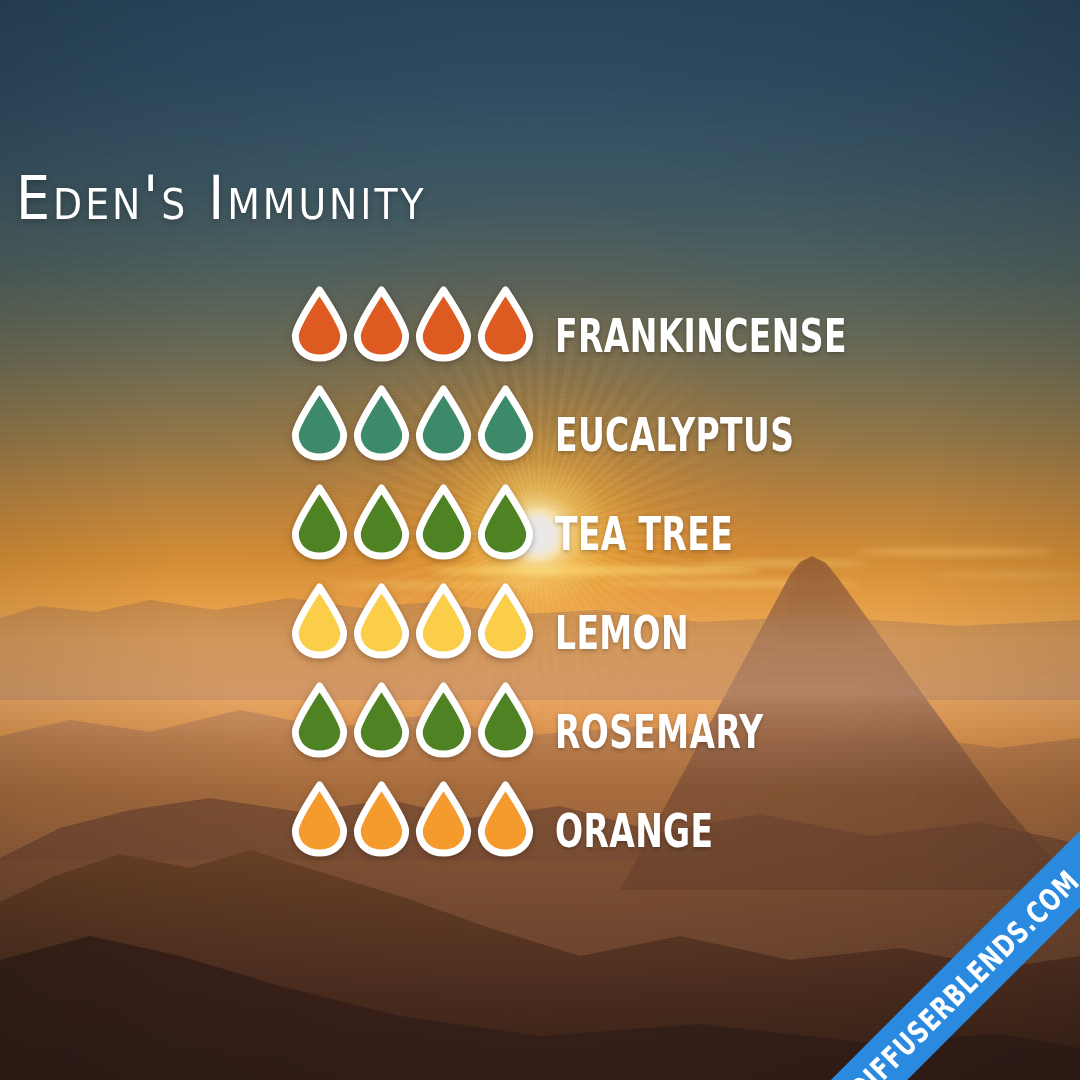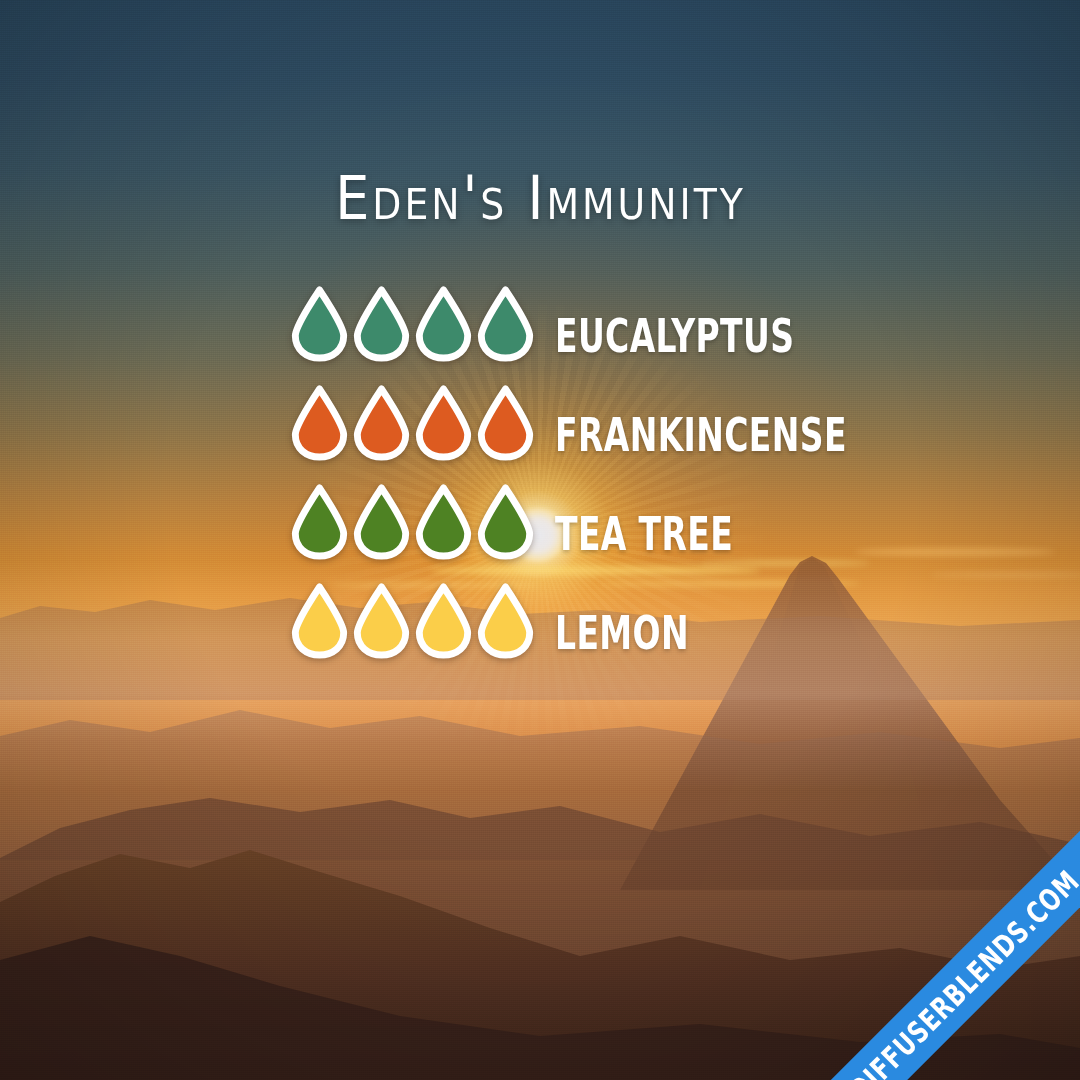--- a/index.html
+++ b/index.html
@@ -119,22 +119,21 @@
     position:absolute;inset:0;opacity:.055;mix-blend-mode:overlay;
     background-image:
       repeating-linear-gradient(0deg,rgba(255,255,255,.5) 0 1px,rgba(0,0,0,.5) 1px 2px),
       repeating-linear-gradient(90deg,rgba(255,255,255,.5) 0 1px,rgba(0,0,0,.5) 1px 2px);
   }
 
   
   .content{position:absolute;inset:0;}
 
   .title{
-    position:absolute;left:1px;right:0;top:168px;
-    text-align:center;
+    position:absolute;left:16px;right:0;top:168px;
     color:#ffffff;
     font-family:"DejaVu Sans Condensed","Liberation Sans",sans-serif;
     font-size:60px;
     font-weight:400;
     font-variant:small-caps;
     letter-spacing:3px;
     line-height:1;
     text-shadow:0 2px 7px rgba(0,0,0,0.30);
     white-space:nowrap;
   }
@@ -266,54 +265,54 @@
   <div class="grain"></div>
 
   <div class="content">
 
     <div class="title" style="color: rgb(255, 255, 255);">Eden's Immunity</div>
 
     <div class="rows" id="blend-rows">
         <div class="blend-row">
           <div class="drops">
             <svg class="drop" viewBox="0 0 57 77">
+              <path d="M28.5,4 C28.5,4 53,40 53,50.5 C53,64.3 42,73 28.5,73 C15,73 4,64.3 4,50.5 C4,40 28.5,4 28.5,4 Z" fill="#dd5b20" stroke="#ffffff" stroke-width="7" stroke-linejoin="round"></path>
+            </svg>
+            <svg class="drop" viewBox="0 0 57 77">
+              <path d="M28.5,4 C28.5,4 53,40 53,50.5 C53,64.3 42,73 28.5,73 C15,73 4,64.3 4,50.5 C4,40 28.5,4 28.5,4 Z" fill="#dd5b20" stroke="#ffffff" stroke-width="7" stroke-linejoin="round"></path>
+            </svg>
+            <svg class="drop" viewBox="0 0 57 77">
+              <path d="M28.5,4 C28.5,4 53,40 53,50.5 C53,64.3 42,73 28.5,73 C15,73 4,64.3 4,50.5 C4,40 28.5,4 28.5,4 Z" fill="#dd5b20" stroke="#ffffff" stroke-width="7" stroke-linejoin="round"></path>
+            </svg>
+            <svg class="drop" viewBox="0 0 57 77">
+              <path d="M28.5,4 C28.5,4 53,40 53,50.5 C53,64.3 42,73 28.5,73 C15,73 4,64.3 4,50.5 C4,40 28.5,4 28.5,4 Z" fill="#dd5b20" stroke="#ffffff" stroke-width="7" stroke-linejoin="round"></path>
+            </svg>
+          </div>
+          <div class="label" style="color: rgb(255, 255, 255);">FRANKINCENSE</div>
+        </div>
+        <div class="blend-row">
+          <div class="drops">
+            <svg class="drop" viewBox="0 0 57 77">
               <path d="M28.5,4 C28.5,4 53,40 53,50.5 C53,64.3 42,73 28.5,73 C15,73 4,64.3 4,50.5 C4,40 28.5,4 28.5,4 Z" fill="#3d8a6b" stroke="#ffffff" stroke-width="7" stroke-linejoin="round"></path>
             </svg>
             <svg class="drop" viewBox="0 0 57 77">
               <path d="M28.5,4 C28.5,4 53,40 53,50.5 C53,64.3 42,73 28.5,73 C15,73 4,64.3 4,50.5 C4,40 28.5,4 28.5,4 Z" fill="#3d8a6b" stroke="#ffffff" stroke-width="7" stroke-linejoin="round"></path>
             </svg>
             <svg class="drop" viewBox="0 0 57 77">
               <path d="M28.5,4 C28.5,4 53,40 53,50.5 C53,64.3 42,73 28.5,73 C15,73 4,64.3 4,50.5 C4,40 28.5,4 28.5,4 Z" fill="#3d8a6b" stroke="#ffffff" stroke-width="7" stroke-linejoin="round"></path>
             </svg>
             <svg class="drop" viewBox="0 0 57 77">
               <path d="M28.5,4 C28.5,4 53,40 53,50.5 C53,64.3 42,73 28.5,73 C15,73 4,64.3 4,50.5 C4,40 28.5,4 28.5,4 Z" fill="#3d8a6b" stroke="#ffffff" stroke-width="7" stroke-linejoin="round"></path>
             </svg>
           </div>
           <div class="label" style="color: rgb(255, 255, 255);">EUCALYPTUS</div>
         </div>
         <div class="blend-row">
           <div class="drops">
             <svg class="drop" viewBox="0 0 57 77">
-              <path d="M28.5,4 C28.5,4 53,40 53,50.5 C53,64.3 42,73 28.5,73 C15,73 4,64.3 4,50.5 C4,40 28.5,4 28.5,4 Z" fill="#dd5b20" stroke="#ffffff" stroke-width="7" stroke-linejoin="round"></path>
-            </svg>
-            <svg class="drop" viewBox="0 0 57 77">
-              <path d="M28.5,4 C28.5,4 53,40 53,50.5 C53,64.3 42,73 28.5,73 C15,73 4,64.3 4,50.5 C4,40 28.5,4 28.5,4 Z" fill="#dd5b20" stroke="#ffffff" stroke-width="7" stroke-linejoin="round"></path>
-            </svg>
-            <svg class="drop" viewBox="0 0 57 77">
-              <path d="M28.5,4 C28.5,4 53,40 53,50.5 C53,64.3 42,73 28.5,73 C15,73 4,64.3 4,50.5 C4,40 28.5,4 28.5,4 Z" fill="#dd5b20" stroke="#ffffff" stroke-width="7" stroke-linejoin="round"></path>
-            </svg>
-            <svg class="drop" viewBox="0 0 57 77">
-              <path d="M28.5,4 C28.5,4 53,40 53,50.5 C53,64.3 42,73 28.5,73 C15,73 4,64.3 4,50.5 C4,40 28.5,4 28.5,4 Z" fill="#dd5b20" stroke="#ffffff" stroke-width="7" stroke-linejoin="round"></path>
-            </svg>
-          </div>
-          <div class="label" style="color: rgb(255, 255, 255);">FRANKINCENSE</div>
-        </div>
-        <div class="blend-row">
-          <div class="drops">
-            <svg class="drop" viewBox="0 0 57 77">
               <path d="M28.5,4 C28.5,4 53,40 53,50.5 C53,64.3 42,73 28.5,73 C15,73 4,64.3 4,50.5 C4,40 28.5,4 28.5,4 Z" fill="#4e8223" stroke="#ffffff" stroke-width="7" stroke-linejoin="round"></path>
             </svg>
             <svg class="drop" viewBox="0 0 57 77">
               <path d="M28.5,4 C28.5,4 53,40 53,50.5 C53,64.3 42,73 28.5,73 C15,73 4,64.3 4,50.5 C4,40 28.5,4 28.5,4 Z" fill="#4e8223" stroke="#ffffff" stroke-width="7" stroke-linejoin="round"></path>
             </svg>
             <svg class="drop" viewBox="0 0 57 77">
               <path d="M28.5,4 C28.5,4 53,40 53,50.5 C53,64.3 42,73 28.5,73 C15,73 4,64.3 4,50.5 C4,40 28.5,4 28.5,4 Z" fill="#4e8223" stroke="#ffffff" stroke-width="7" stroke-linejoin="round"></path>
             </svg>
             <svg class="drop" viewBox="0 0 57 77">
               <path d="M28.5,4 C28.5,4 53,40 53,50.5 C53,64.3 42,73 28.5,73 C15,73 4,64.3 4,50.5 C4,40 28.5,4 28.5,4 Z" fill="#4e8223" stroke="#ffffff" stroke-width="7" stroke-linejoin="round"></path>
@@ -330,20 +329,54 @@
               <path d="M28.5,4 C28.5,4 53,40 53,50.5 C53,64.3 42,73 28.5,73 C15,73 4,64.3 4,50.5 C4,40 28.5,4 28.5,4 Z" fill="#fbce49" stroke="#ffffff" stroke-width="7" stroke-linejoin="round"></path>
             </svg>
             <svg class="drop" viewBox="0 0 57 77">
               <path d="M28.5,4 C28.5,4 53,40 53,50.5 C53,64.3 42,73 28.5,73 C15,73 4,64.3 4,50.5 C4,40 28.5,4 28.5,4 Z" fill="#fbce49" stroke="#ffffff" stroke-width="7" stroke-linejoin="round"></path>
             </svg>
             <svg class="drop" viewBox="0 0 57 77">
               <path d="M28.5,4 C28.5,4 53,40 53,50.5 C53,64.3 42,73 28.5,73 C15,73 4,64.3 4,50.5 C4,40 28.5,4 28.5,4 Z" fill="#fbce49" stroke="#ffffff" stroke-width="7" stroke-linejoin="round"></path>
             </svg>
           </div>
           <div class="label" style="color: rgb(255, 255, 255);">LEMON</div>
+        </div>
+        <div class="blend-row">
+          <div class="drops">
+            <svg class="drop" viewBox="0 0 57 77">
+              <path d="M28.5,4 C28.5,4 53,40 53,50.5 C53,64.3 42,73 28.5,73 C15,73 4,64.3 4,50.5 C4,40 28.5,4 28.5,4 Z" fill="#4e8223" stroke="#ffffff" stroke-width="7" stroke-linejoin="round"></path>
+            </svg>
+            <svg class="drop" viewBox="0 0 57 77">
+              <path d="M28.5,4 C28.5,4 53,40 53,50.5 C53,64.3 42,73 28.5,73 C15,73 4,64.3 4,50.5 C4,40 28.5,4 28.5,4 Z" fill="#4e8223" stroke="#ffffff" stroke-width="7" stroke-linejoin="round"></path>
+            </svg>
+            <svg class="drop" viewBox="0 0 57 77">
+              <path d="M28.5,4 C28.5,4 53,40 53,50.5 C53,64.3 42,73 28.5,73 C15,73 4,64.3 4,50.5 C4,40 28.5,4 28.5,4 Z" fill="#4e8223" stroke="#ffffff" stroke-width="7" stroke-linejoin="round"></path>
+            </svg>
+            <svg class="drop" viewBox="0 0 57 77">
+              <path d="M28.5,4 C28.5,4 53,40 53,50.5 C53,64.3 42,73 28.5,73 C15,73 4,64.3 4,50.5 C4,40 28.5,4 28.5,4 Z" fill="#4e8223" stroke="#ffffff" stroke-width="7" stroke-linejoin="round"></path>
+            </svg>
+          </div>
+          <div class="label" style="color: rgb(255, 255, 255);">ROSEMARY</div>
+        </div>
+        <div class="blend-row">
+          <div class="drops">
+            <svg class="drop" viewBox="0 0 57 77">
+              <path d="M28.5,4 C28.5,4 53,40 53,50.5 C53,64.3 42,73 28.5,73 C15,73 4,64.3 4,50.5 C4,40 28.5,4 28.5,4 Z" fill="#f59a2c" stroke="#ffffff" stroke-width="7" stroke-linejoin="round"></path>
+            </svg>
+            <svg class="drop" viewBox="0 0 57 77">
+              <path d="M28.5,4 C28.5,4 53,40 53,50.5 C53,64.3 42,73 28.5,73 C15,73 4,64.3 4,50.5 C4,40 28.5,4 28.5,4 Z" fill="#f59a2c" stroke="#ffffff" stroke-width="7" stroke-linejoin="round"></path>
+            </svg>
+            <svg class="drop" viewBox="0 0 57 77">
+              <path d="M28.5,4 C28.5,4 53,40 53,50.5 C53,64.3 42,73 28.5,73 C15,73 4,64.3 4,50.5 C4,40 28.5,4 28.5,4 Z" fill="#f59a2c" stroke="#ffffff" stroke-width="7" stroke-linejoin="round"></path>
+            </svg>
+            <svg class="drop" viewBox="0 0 57 77">
+              <path d="M28.5,4 C28.5,4 53,40 53,50.5 C53,64.3 42,73 28.5,73 C15,73 4,64.3 4,50.5 C4,40 28.5,4 28.5,4 Z" fill="#f59a2c" stroke="#ffffff" stroke-width="7" stroke-linejoin="round"></path>
+            </svg>
+          </div>
+          <div class="label" style="color: rgb(255, 255, 255);">ORANGE</div>
         </div>
       </div>
 
   </div>
 
   <div class="ribbon-wrap">
     <div class="ribbon" style="background: rgb(42, 138, 224);">
       <span class="ribbon-text" style="color: rgb(255, 255, 255);">DIFFUSERBLENDS.COM</span>
     </div>
   </div>

